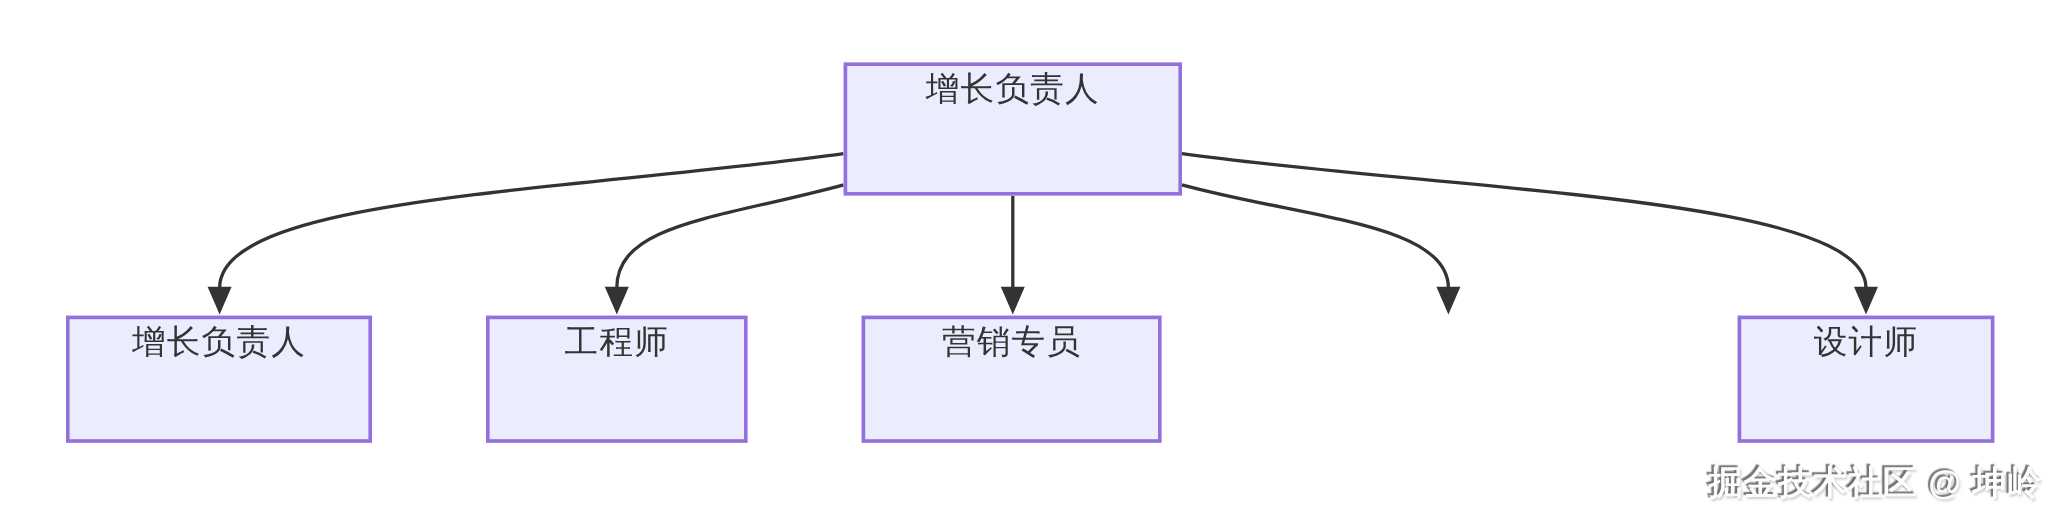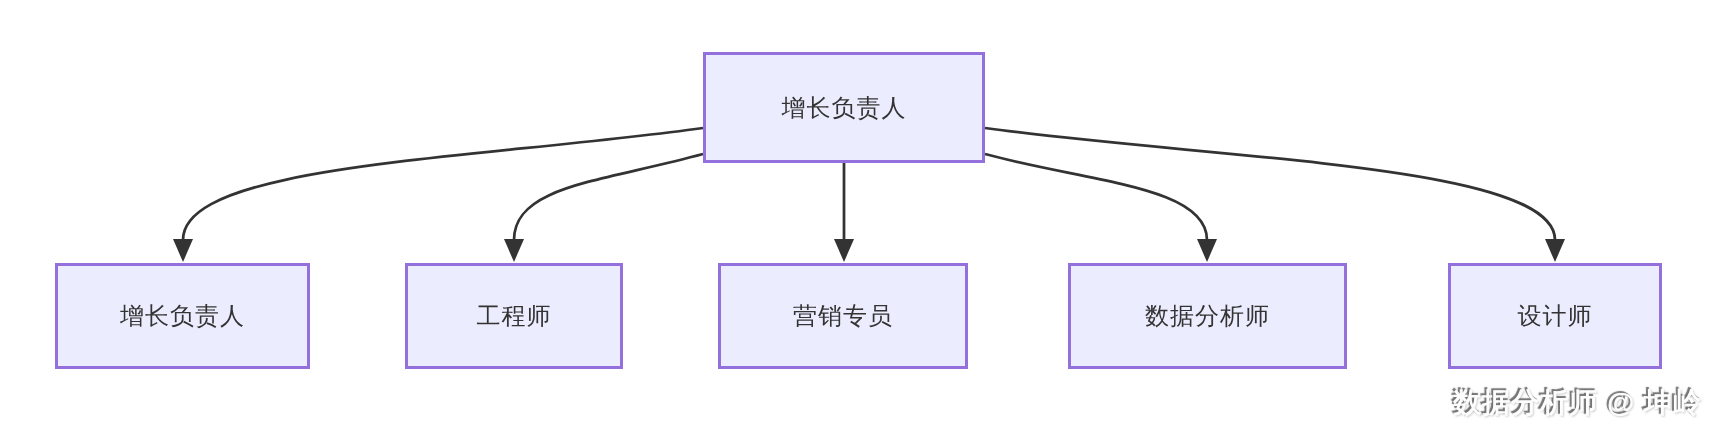--- a/index.html
+++ b/index.html
@@ -31,24 +31,23 @@
   .arrowhead {
     fill: #333333;
     stroke: none;
   }
   .node {
     position: absolute;
     box-sizing: border-box;
     background: #ECECFF;
     border: 3px solid #9370DB;
     display: flex;
-    align-items: center;
     justify-content: center;
     color: #333333;
-    font-size: 24px;
+    font-size: 28px;
     letter-spacing: 1px;
     white-space: nowrap;
   }
   #node-root     { left: 703px;  top: 52px;  width: 282px; height: 111px; }
   #node-child-1  { left: 55px;   top: 263px; width: 255px; height: 106px; }
   #node-child-2  { left: 405px;  top: 263px; width: 218px; height: 106px; }
   #node-child-3  { left: 718px;  top: 263px; width: 250px; height: 106px; }
   #node-child-4  { left: 1068px; top: 263px; width: 279px; height: 106px; }
   #node-child-5  { left: 1448px; top: 263px; width: 214px; height: 106px; font-family: Liberation Serif, serif; }
   .watermark {
@@ -96,23 +95,20 @@
   </div>
 
   <div class="node" id="node-child-2">
     <span>工程师</span>
   </div>
 
   <div class="node" id="node-child-3">
     <span>营销专员</span>
   </div>
 
-  <div class="node" id="node-child-4">
-    <span>数据分析师</span>
-  </div>
 
   <div class="node" id="node-child-5">
     <span>设计师</span>
   </div>
 
-  <div class="watermark">数据分析师 @ 坤岭</div>
+  <div class="watermark">掘金技术社区 @ 坤岭</div>
 
 </div>
 
 </body></html>

